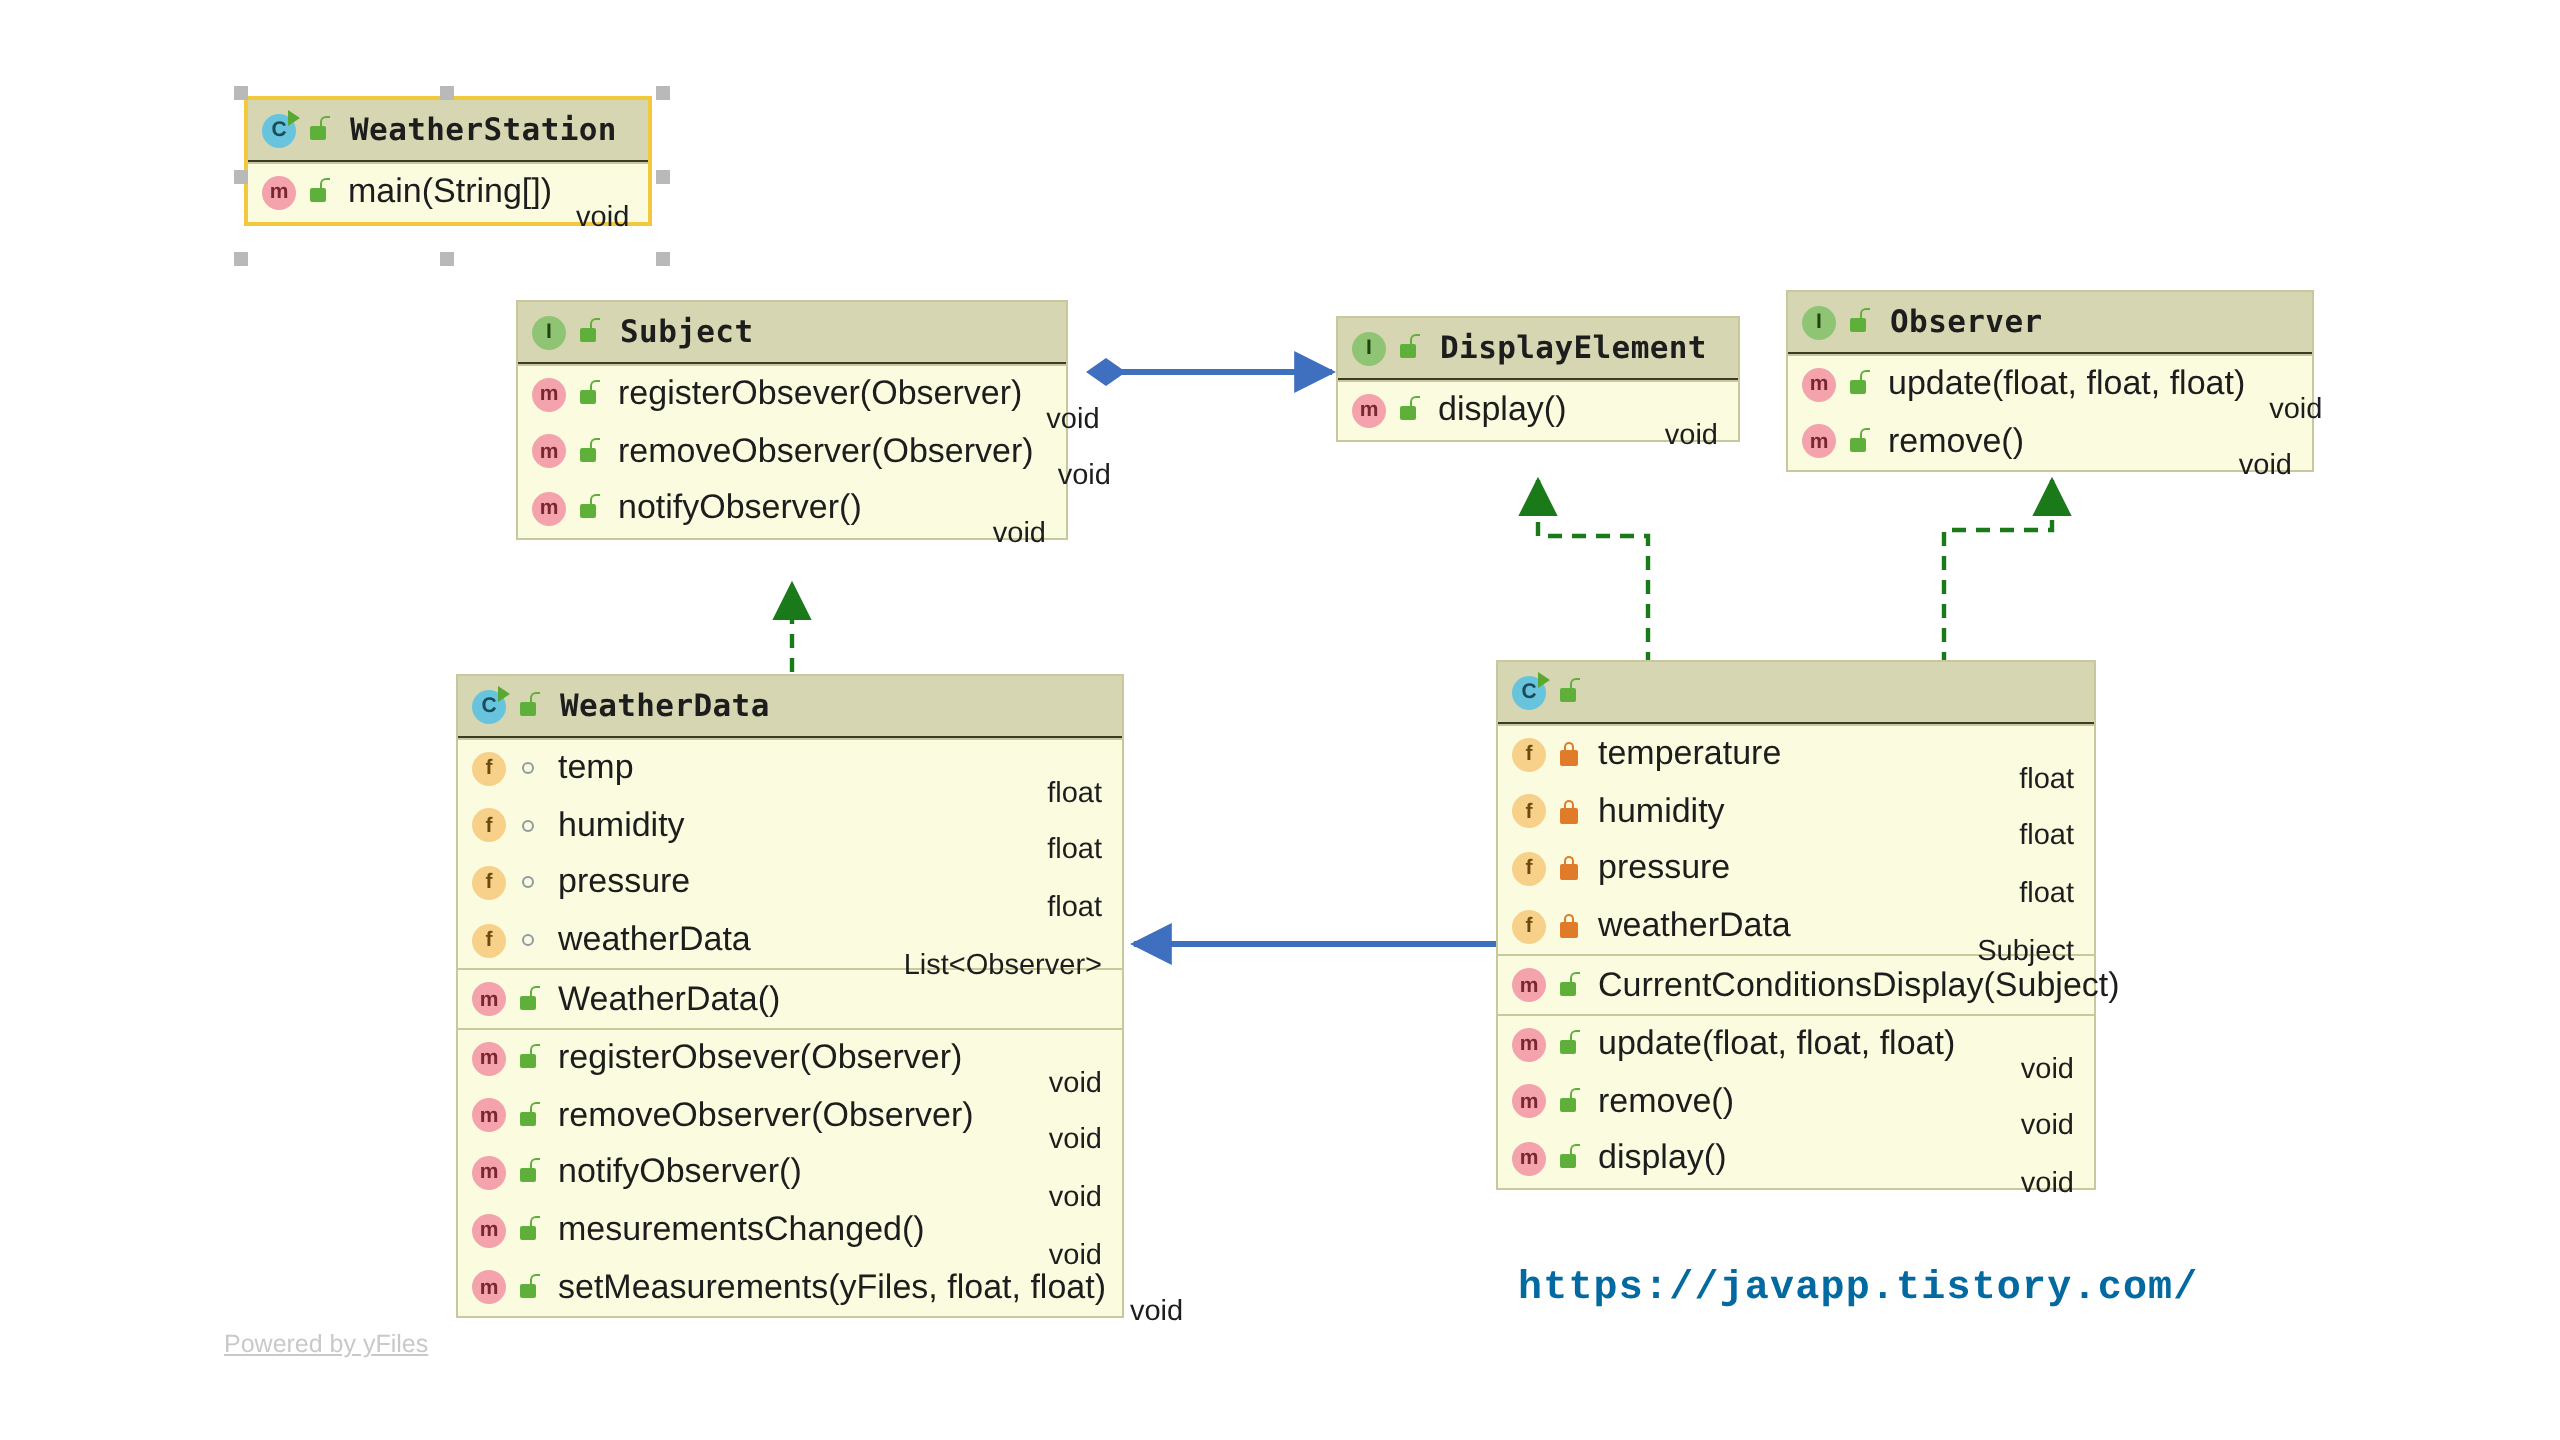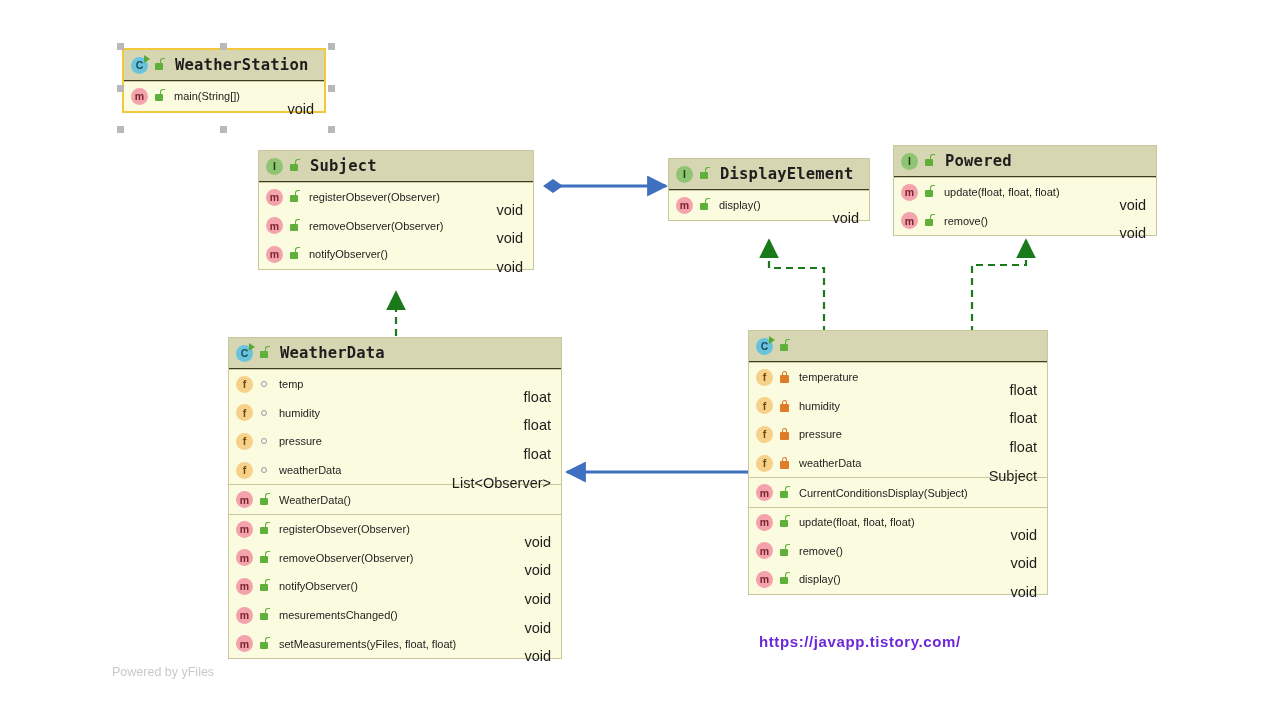--- a/index.html
+++ b/index.html
@@ -61,21 +61,21 @@
 
   .member {
     display: flex;
     align-items: center;
     height: 28.6px;
     padding: 0 10px 0 7px;
     box-sizing: border-box;
     white-space: nowrap;
   }
   .member .m-name {
-    font-size: 11px;
+    font-size: 17px;
     color: #1d1d1d;
     margin-left: 8px;
     flex: 0 0 auto;
   }
   .member .m-type {
     font-size: 14.5px;
     color: #1d1d1d;
     margin-left: auto;
     padding-left: 12px;
     margin-top: 25px;
@@ -195,24 +195,24 @@
     left: 0; top: 0;
     width: 1280px;
     height: 720px;
     z-index: 2;
     pointer-events: none;
   }
 
   
   .watermark-url {
     position: absolute;
-    font-family: Liberation Sans, sans-serif;
+    font-family: Liberation Mono, monospace;
     font-weight: bold;
-    font-size: 15px;
-    color: #6d28d9;
+    font-size: 20px;
+    color: #0369a1;
     letter-spacing: 0.6px;
     z-index: 12;
   }
   .watermark-yfiles {
     position: absolute;
     font-family: "Liberation Sans", sans-serif;
     font-size: 12.5px;
     color: #c9c9c9;
     z-index: 12;
   }
@@ -320,21 +320,21 @@
         <span class="m-name">display()</span>
         <span class="m-type">void</span>
       </div>
     </div>
   </div>
 
   <div class="uml-node" style="left:893px; top:145px; width:264px;">
     <div class="node-header">
       <span class="badge badge-interface">I</span>
       <span class="vis vis-public"></span>
-      <span class="title">Powered</span>
+      <span class="title">Observer</span>
     </div>
     <div class="section">
       <div class="member">
         <span class="badge badge-method">m</span>
         <span class="vis vis-public"></span>
         <span class="m-name">update(float, float, float)</span>
         <span class="m-type">void</span>
       </div>
       <div class="member">
         <span class="badge badge-method">m</span>
@@ -480,15 +480,15 @@
       <div class="member">
         <span class="badge badge-method">m</span>
         <span class="vis vis-public"></span>
         <span class="m-name">display()</span>
         <span class="m-type">void</span>
       </div>
     </div>
   </div>
 
   <div class="watermark-url" style="left:759px; top:633px;">https://javapp.tistory.com/</div>
-  <div class="watermark-yfiles" style="left:112px; top:665px;">Powered by yFiles</div>
+  <div class="watermark-yfiles" style="left:112px; top:665px;text-decoration:underline;">Powered by yFiles</div>
 
 </div>
 
 </body></html>

